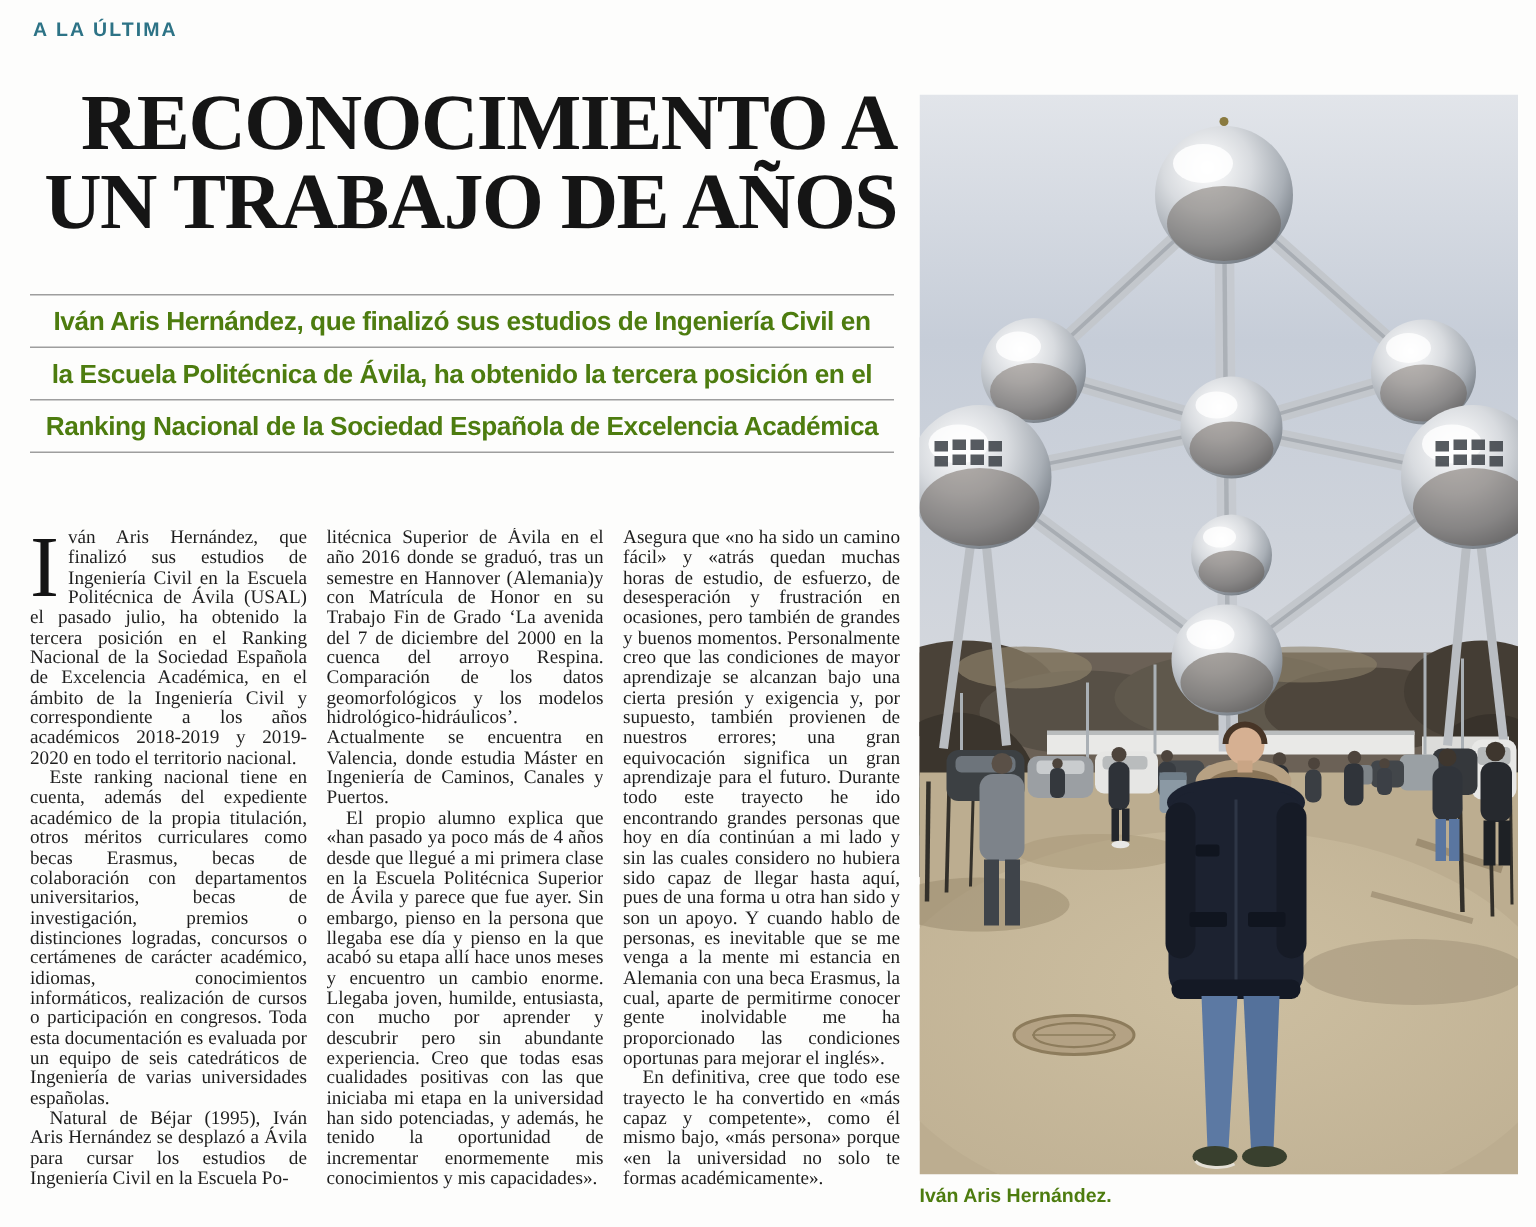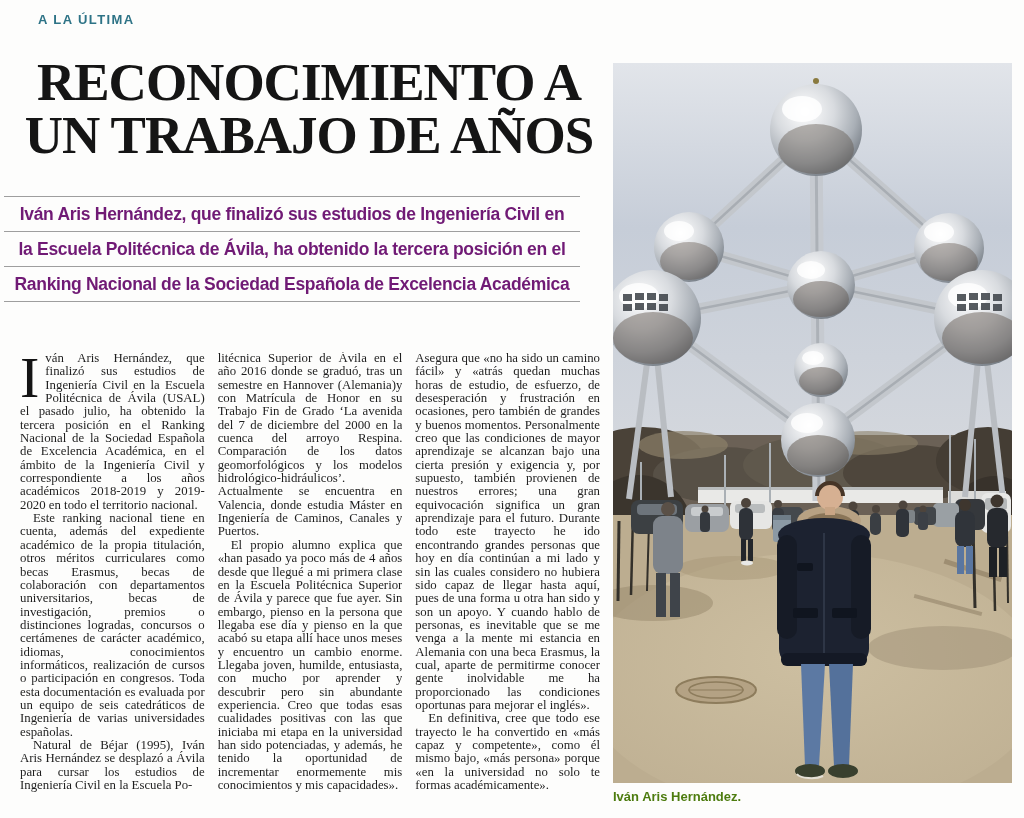--- a/index.html
+++ b/index.html
@@ -1,24 +1,24 @@
 <!DOCTYPE html>
 <html><head>
 <meta charset="utf-8">
 <style>
   html,body{margin:0;padding:0;background:#ffffff;}
   .page{position:relative;width:1024px;height:818px;background:#fdfdfc;overflow:hidden;
         font-family:"Liberation Serif",serif;color:#1f1f1f;}
   .kicker{position:absolute;left:22px;top:12px;font-family:"Liberation Sans",sans-serif;
-          font-weight:bold;font-size:13px;letter-spacing:1.4px;color:#2d7386;margin-left:16px;}
-  .headline{position:absolute;left:20px;top:56px;width:578px;text-align:center;
+          font-weight:bold;font-size:13px;letter-spacing:1.4px;color:#2d7386;}
+  .headline{position:absolute;left:20px;top:56px;width:578px;text-align:right;
             font-family:"Liberation Serif",serif;font-weight:bold;color:#151515;
             font-size:53px;line-height:53px;letter-spacing:-1px;}
-  .standfirst{position:absolute;left:4px;top:196px;width:576px;border-top:1px solid #9e9e9e;
-              font-family:"Liberation Sans",sans-serif;font-weight:bold;color:#701a75;}
+  .standfirst{position:absolute;left:20px;top:196px;width:576px;border-top:1px solid #9e9e9e;
+              font-family:"Liberation Sans",sans-serif;font-weight:bold;color:#4d7c0f;}
   .standfirst .sline{border-bottom:1px solid #9e9e9e;text-align:center;font-size:17.5px;
               letter-spacing:-0.3px;padding:7px 0 6px 0;}
   .byline{position:absolute;left:20px;top:322px;width:185px;border-bottom:1.5px solid #4a4a4a;
           padding-bottom:6px;font-family:"Liberation Sans",sans-serif;font-size:12.5px;color:#2a2a2a;}
   .byline .b-author{font-weight:bold;letter-spacing:.4px;}
   .byline .b-sep,.byline .b-loc{font-weight:normal;letter-spacing:.4px;color:#3a3a3a;}
   .cols{position:absolute;left:20px;top:352px;width:580px;height:464px;display:flex;gap:13px;overflow:hidden;}
   .col{width:185px;height:464px;overflow:hidden;}
   .col p{margin:0;text-align:justify;font-size:12.8px;line-height:13.35px;color:#1e1e1e;}
   .col p.ind{text-indent:13px;}

